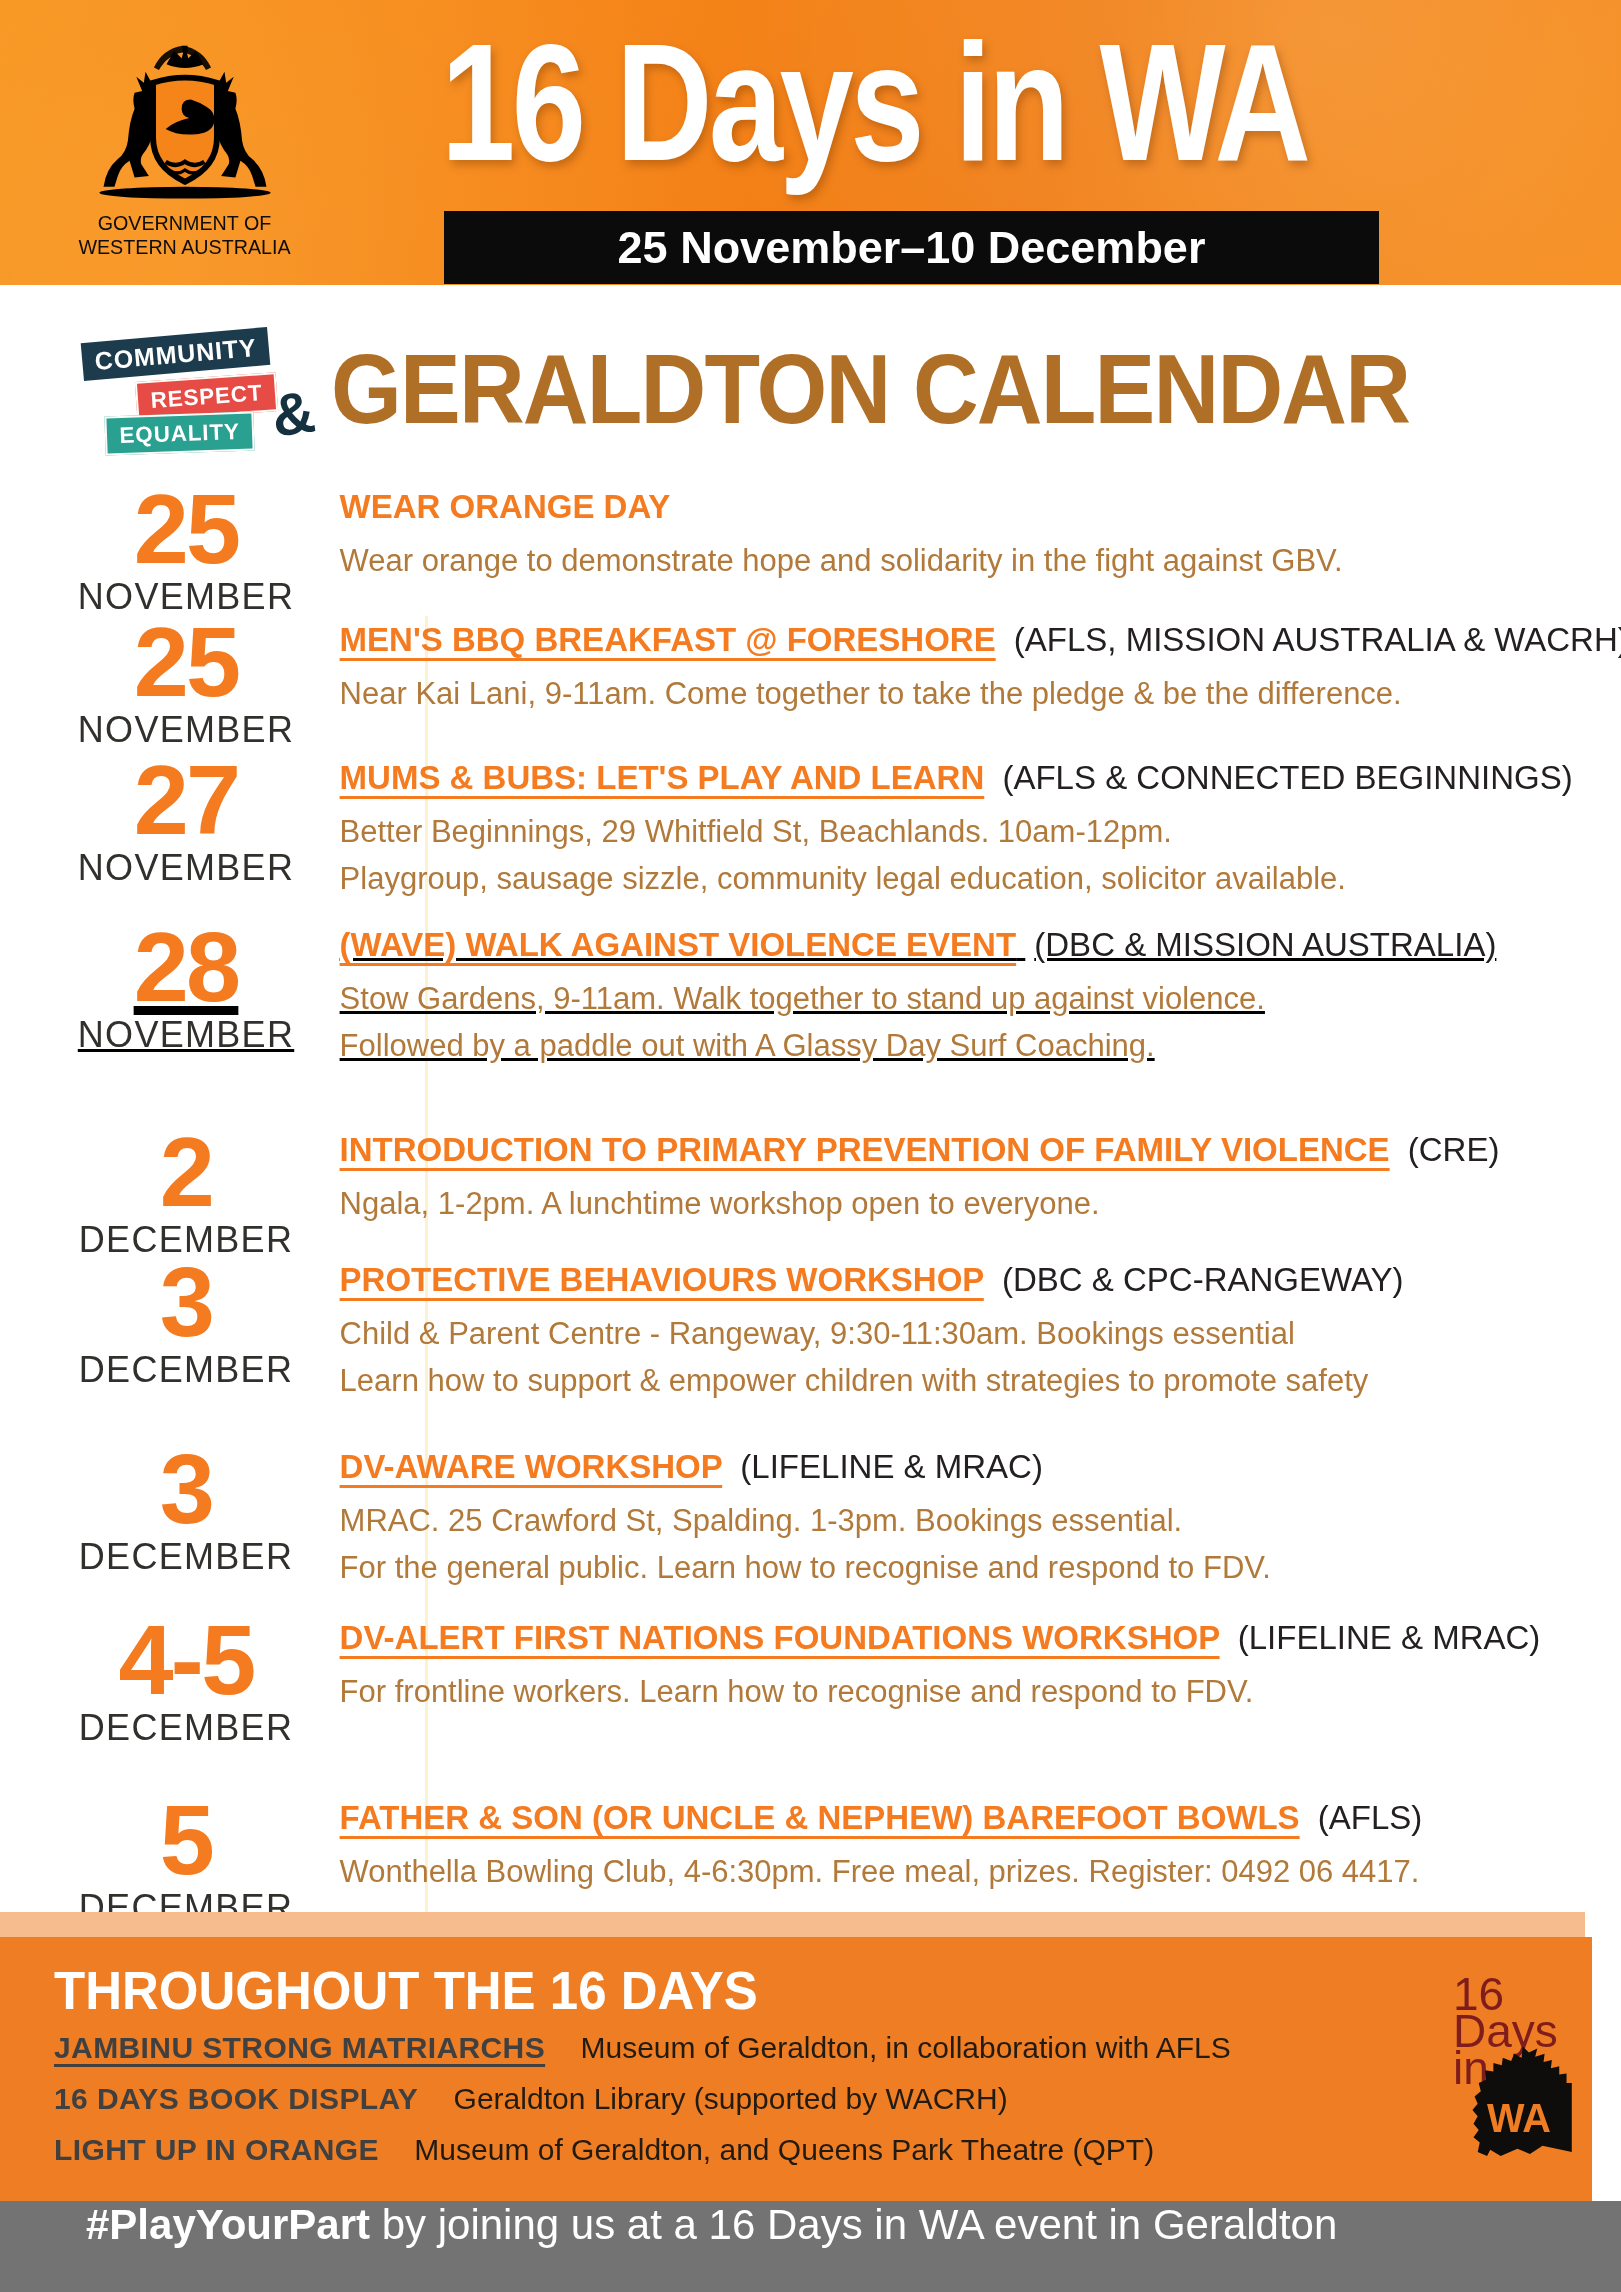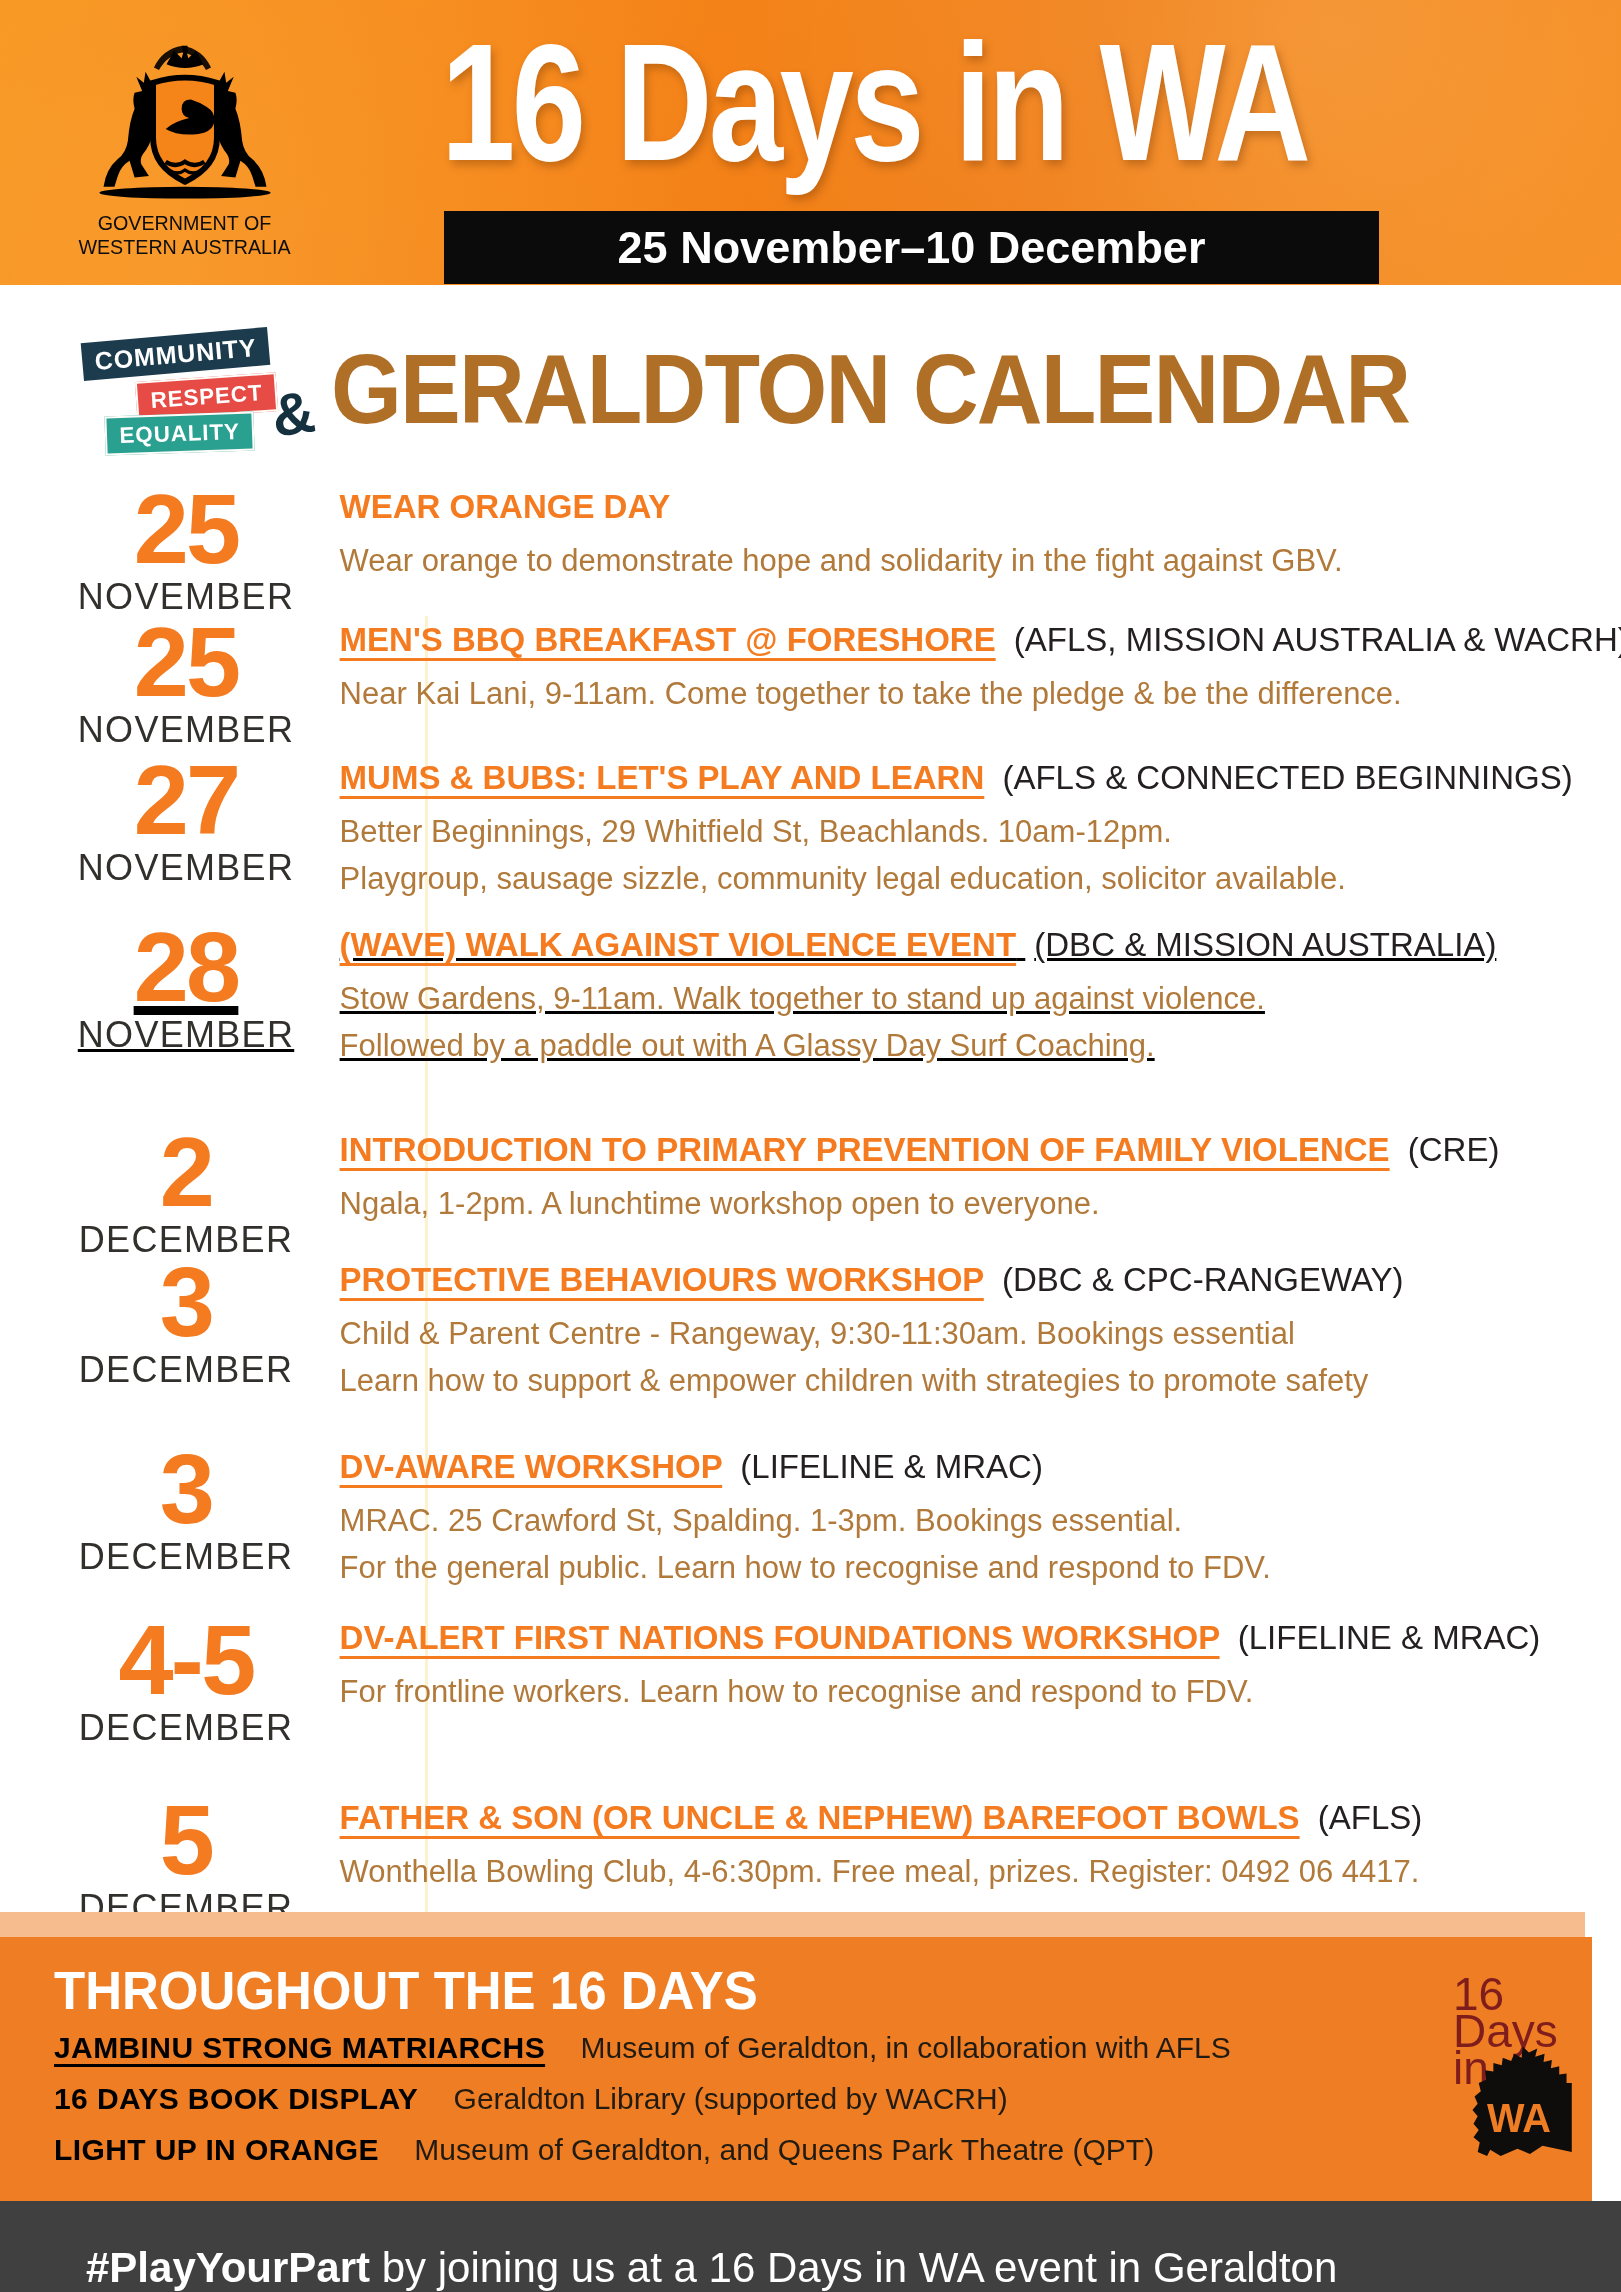--- a/index.html
+++ b/index.html
@@ -58,32 +58,32 @@
 
   .r1{top:486px;} .r2{top:619px;} .r3{top:757px;} .r4{top:924px;text-decoration:underline;} .r5{top:1129px;}
   .r6{top:1259px;} .r7{top:1446px;} .r8{top:1617px;} .r9{top:1797px;}
 
   
   .footer-light{position:absolute;left:0;top:1912px;width:1585px;height:25px;background:#f6bc8e;}
   .footer{position:absolute;left:0;top:1937px;width:1592px;height:264px;background:#ef7d23;}
   .f-title{position:absolute;left:54px;top:23px;font-size:51px;font-weight:bold;color:#ffffff;
            letter-spacing:0;transform:scaleY(1.05);transform-origin:left top;white-space:nowrap;}
   .f-row{position:absolute;left:54px;white-space:nowrap;font-size:30px;}
-  .f-row .lbl{font-weight:bold;color:#000000;letter-spacing:0.4px;}
+  .f-row .lbl{font-weight:bold;color:#404040;letter-spacing:0.4px;}
   .f-row .lbl.u{text-decoration:underline;text-decoration-thickness:2.7px;text-underline-offset:6.3px;}
   .f-row .val{color:#221b12;margin-left:27px;}
   .fr1{top:94px;} .fr2{top:145px;} .fr3{top:196px;}
 
   .wa-logo{position:absolute;left:1453px;top:39px;width:134px;}
   .wa-logo .l{font-size:46px;line-height:37px;font-weight:normal;color:#7f1d1d;}
   .wa-map{position:absolute;left:1462px;top:104px;}
 
   
-  .bottom-bar{position:absolute;left:0;top:2201px;width:1621px;height:91px;background:#404040;
-              display:flex;align-items:flex-end;}
+  .bottom-bar{position:absolute;left:0;top:2201px;width:1621px;height:91px;background:#737373;
+              display:flex;align-items:flex-start;}
   .bottom-bar .txt{margin-left:86px;font-size:42px;color:#ffffff;white-space:nowrap;}
   .bottom-bar .tag{font-weight:bold;}
 </style>
 </head>
 <body>
 
 <div class="stage">
 
   <div class="header">
     <div class="crest">

